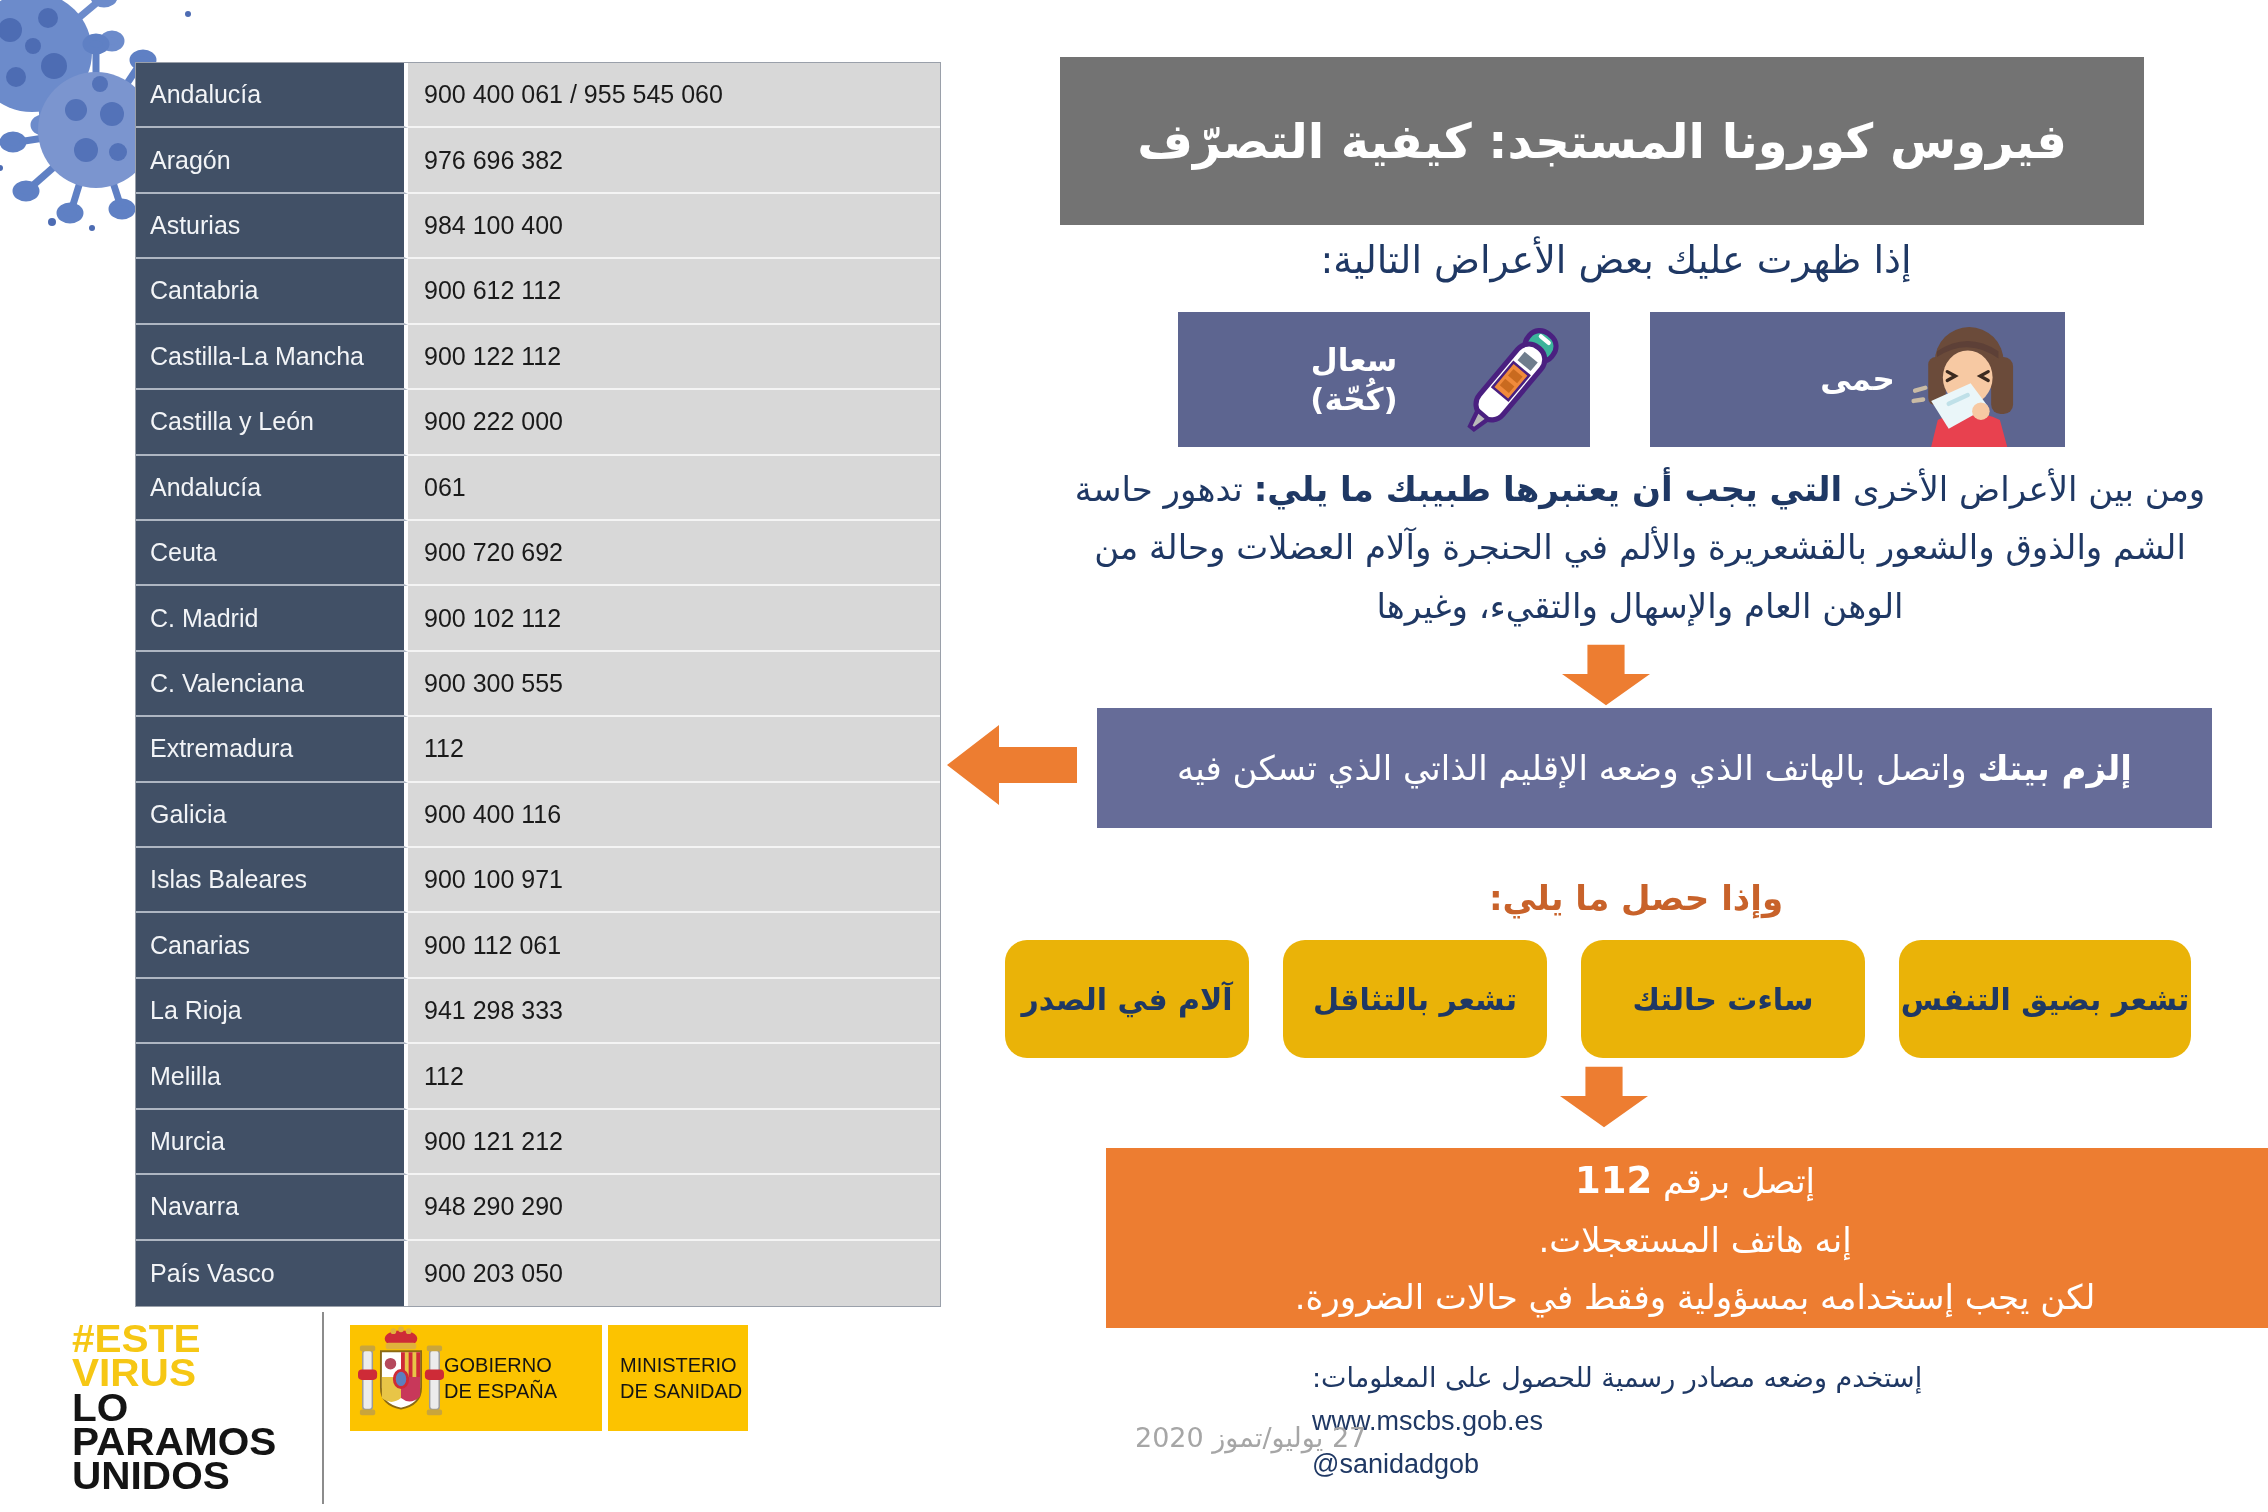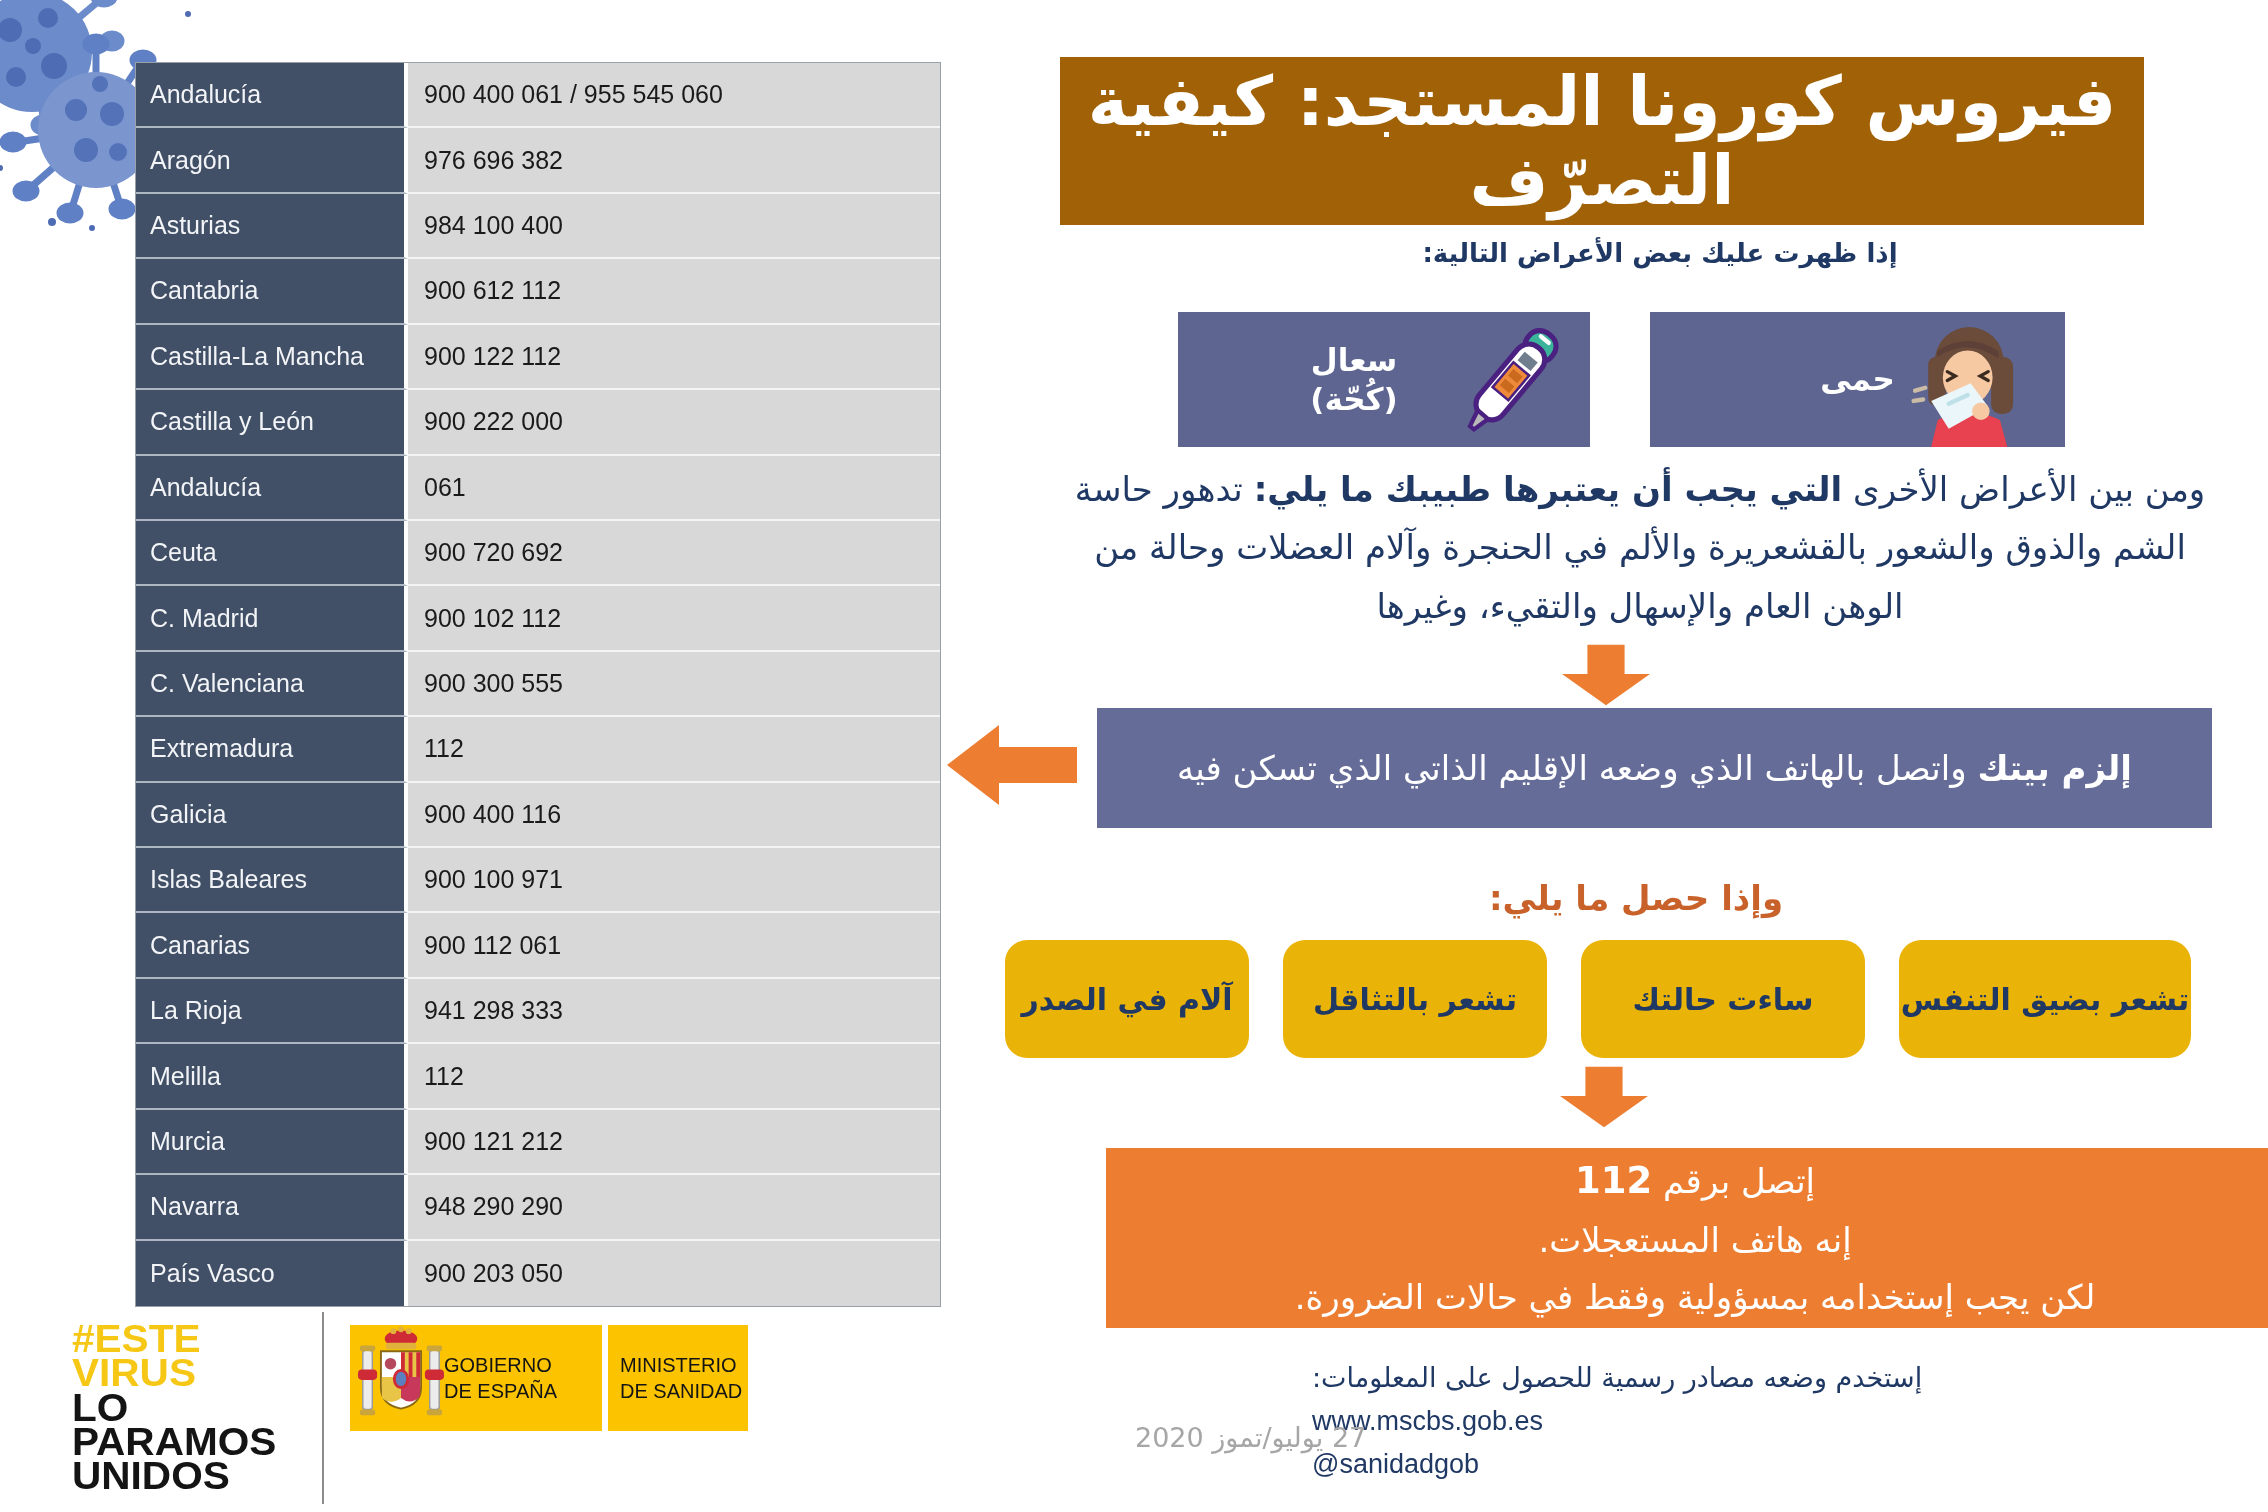--- a/index.html
+++ b/index.html
@@ -19,24 +19,24 @@
   .t-region{width:272px;background:#415066;color:#f2f4f7;display:flex;align-items:center;
             padding-left:14px;box-sizing:border-box;font-size:25px;
             border-right:4px solid #ffffff;border-bottom:2px solid #aeb6c2;
             font-family:"Liberation Sans",sans-serif;}
   .t-phone{flex:1;background:#d8d8d8;color:#1a1a1a;display:flex;align-items:center;
            padding-left:16px;box-sizing:border-box;font-size:25px;border-bottom:2px solid #f4f4f4;
            font-family:"Liberation Sans",sans-serif;}
   .t-row:last-child .t-region,.t-row:last-child .t-phone{border-bottom:none;}
 
   
-  #title-banner{left:1060px;top:57px;width:1084px;height:168px;background:#a16207;color:#ffffff;
-                display:flex;align-items:center;justify-content:center;font-size:68px;font-weight:bold;
+  #title-banner{left:1060px;top:57px;width:1084px;height:168px;background:#737373;color:#ffffff;
+                display:flex;align-items:center;justify-content:center;font-size:48px;font-weight:bold;
                 direction:rtl;text-align:center;}
-  #symptoms-heading{left:1084px;top:238px;width:1152px;color:#1f3864;font-size:26px;font-weight:bold;
+  #symptoms-heading{left:1040px;top:238px;width:1152px;color:#1f3864;font-size:38px;font-weight:normal;
                     direction:rtl;text-align:center;}
   .symptom-box{top:312px;height:135px;background:#5d6590;color:#ffffff;}
   #fever-box{left:1650px;width:415px;}
   #cough-box{left:1178px;width:412px;}
   .symptom-label{position:absolute;inset:0;display:flex;align-items:center;justify-content:center;
                  font-size:31px;font-weight:bold;direction:rtl;text-align:center;line-height:1.25;}
   #cough-box .symptom-label{padding-right:60px;}
   .symptom-icon{position:absolute;}
   #sneezing-woman-icon{right:18px;bottom:0;width:160px;height:128px;}
   #thermometer-icon{right:14px;top:4px;width:128px;height:128px;}

